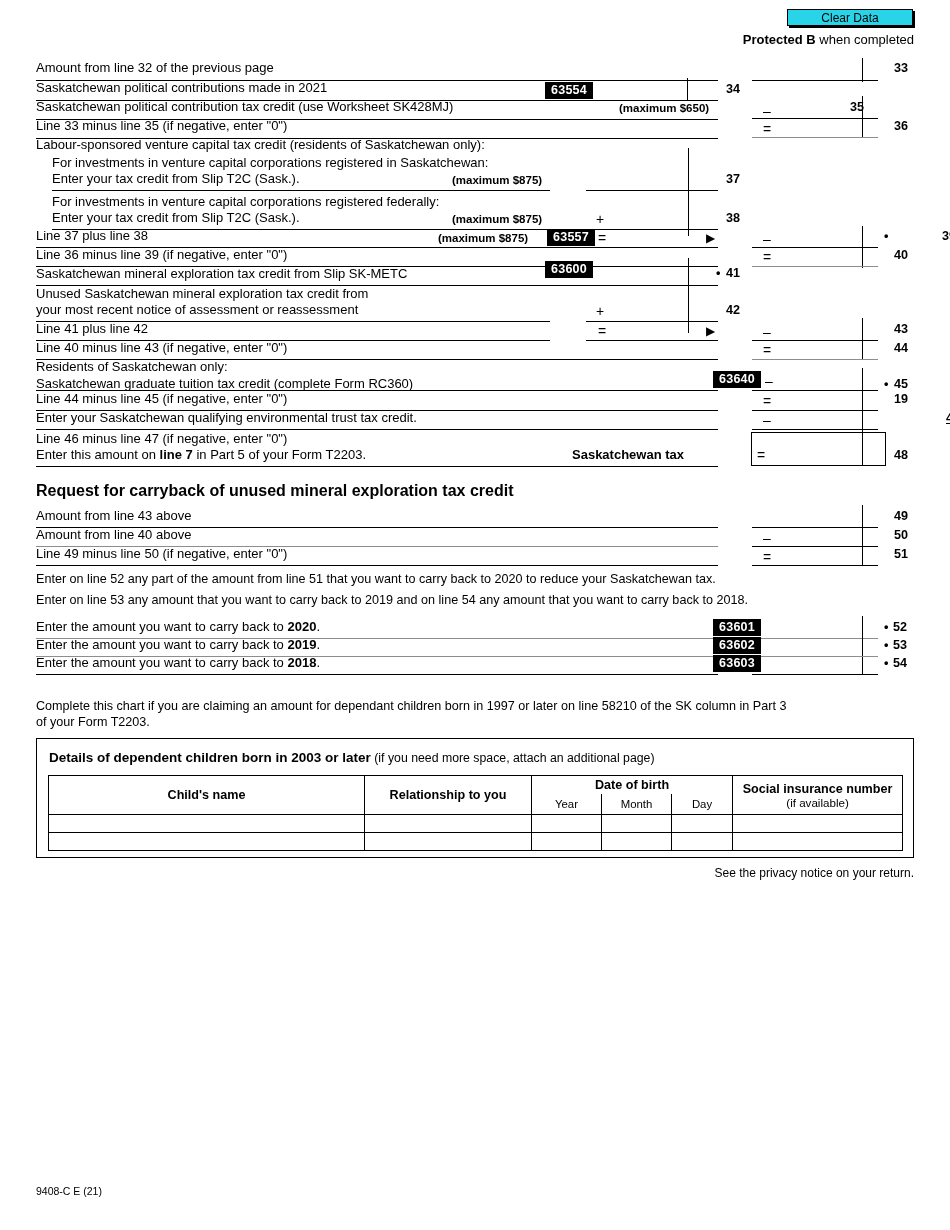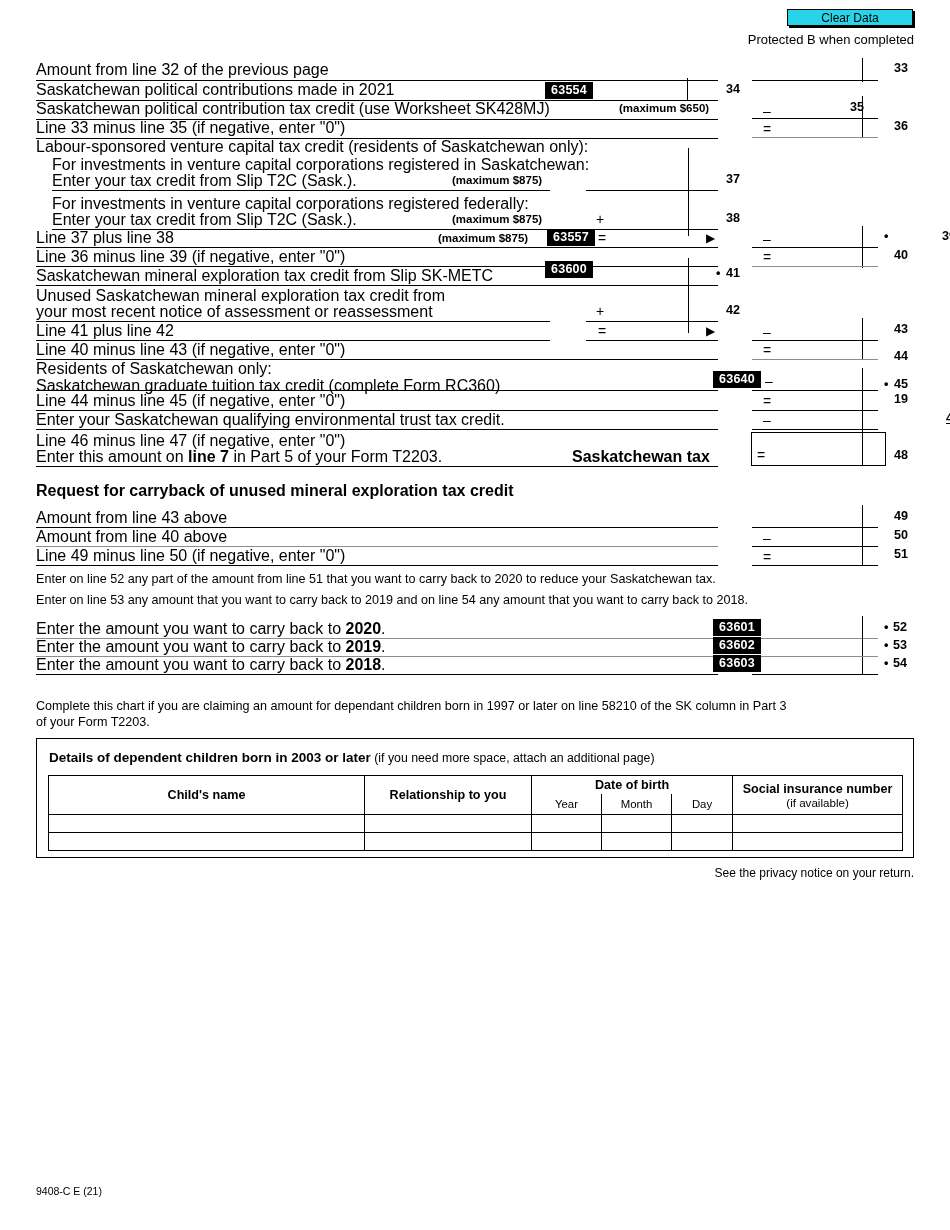--- a/index.html
+++ b/index.html
@@ -40,24 +40,24 @@
     font-family: "Liberation Sans", sans-serif;
     box-sizing: border-box;
   }
   .protected-b {
     position: absolute;
     right: 36px;
     top: 32px;
     font-size: 13px;
     white-space: nowrap;
   }
-  .protected-b b { font-weight: normal; }
+  .protected-b b { font-weight: bold; }
   .lbl {
     position: absolute;
-    font-size: 16px;
+    font-size: 13px;
     white-space: nowrap;
     line-height: 1.15;
   }
   .lbl.b { font-weight: bold; }
   .lbl.small { font-size: 11.5px; }
 
   
   .hr {
     position: absolute;
     height: 0;
@@ -302,21 +302,21 @@
   <div class="fld" style="left:782px; top:323px; width:78px; height:16px;"></div>
   <div class="hr dark" style="left:752px; top:340px; width:126px;"></div>
   <div class="vr" style="left:862px; top:318px; height:42px;"></div>
   <div class="lineno" style="left:894px; top:322px;">43</div>
 
   <div class="lbl" style="left:36px; top:341px;">Line 40 minus line 43 (if negative, enter "0")</div>
   <div class="hr dark" style="left:36px; top:359px; width:682px;"></div>
   <div class="op" style="left:763px; top:343px;">=</div>
   <div class="fld" style="left:782px; top:342px; width:78px; height:16px;"></div>
   <div class="hr" style="left:752px; top:359px; width:126px;"></div>
-  <div class="lineno" style="left:894px; top:349px;">44</div>
+  <div class="lineno" style="left:894px; top:341px;">44</div>
 
   <div class="lbl" style="left:36px; top:360px;">Residents of Saskatchewan only:</div>
 
   <div class="lbl" style="left:36px; top:377px;">Saskatchewan graduate tuition tax credit (complete Form RC360)</div>
   <div class="code" style="left:713px; top:371px; width:48px;">63640</div>
   <div class="op" style="left:765px; top:374px;">–</div>
   <div class="fld" style="left:782px; top:373px; width:78px; height:16px;"></div>
   <div class="hr dark" style="left:36px; top:390px; width:682px;"></div>
   <div class="hr dark" style="left:752px; top:390px; width:126px;"></div>
   <div class="vr" style="left:862px; top:368px; height:42px;"></div>

